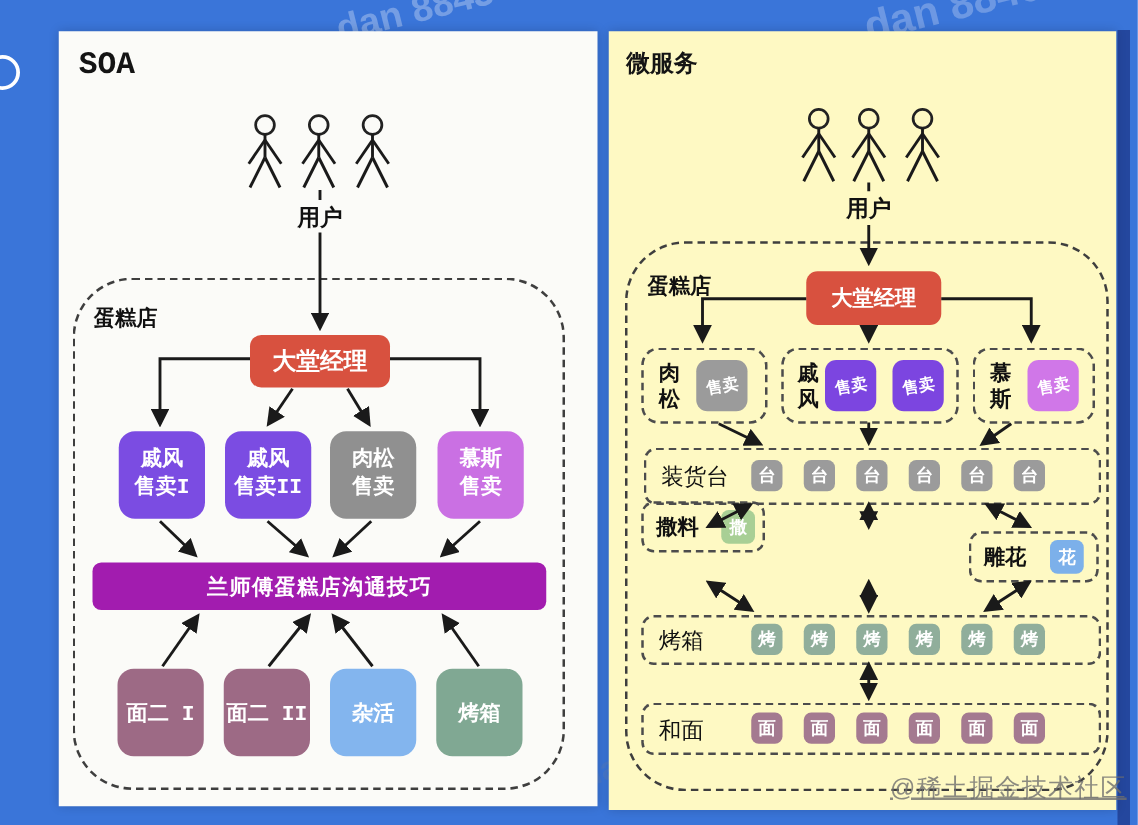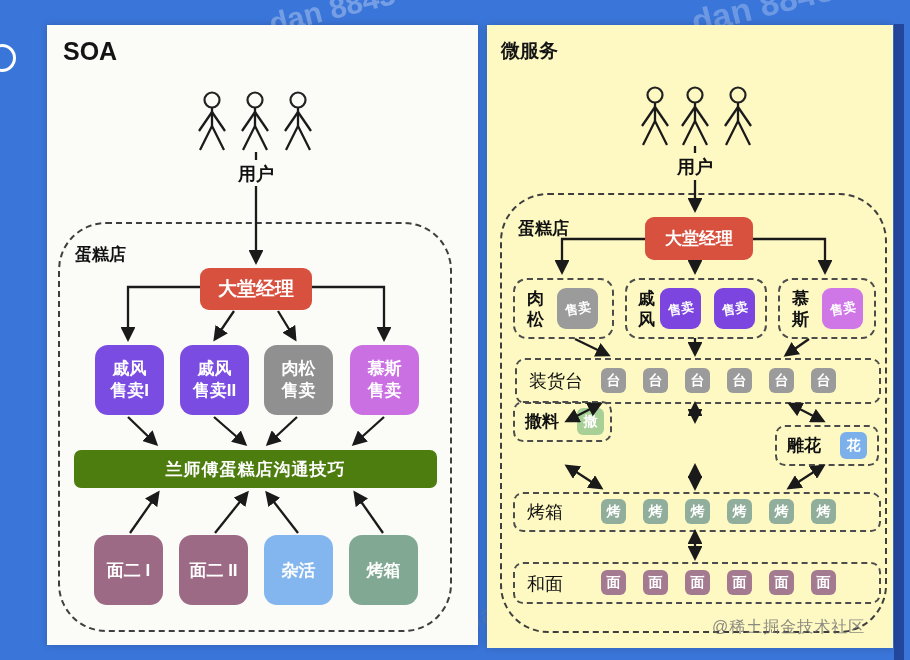--- a/index.html
+++ b/index.html
@@ -26,37 +26,37 @@
         color:#fff;font-weight:700;border-radius:9px;}
   .schip{width:41px;height:41px;font-size:13px;}
   .schip span{transform:rotate(-10deg);}
   .mchip{width:25px;height:25px;font-size:14px;border-radius:6px;}
   .alayer{position:absolute;left:0;top:0;pointer-events:none;}
   .alayer line,.alayer polyline{stroke:#1a1a1a;stroke-width:2.3;fill:none;}
   .person{stroke:#222;stroke-width:2.2;fill:none;}
   .wm{position:absolute;font-weight:700;pointer-events:none;white-space:nowrap;}
   .ring{position:absolute;width:22px;height:22px;border:3px solid #fff;border-radius:50%;}
   .navy{position:absolute;background:#24479e;}
-  .commwm{position:absolute;font-size:16px;color:rgba(110,110,110,.8);font-weight:400;letter-spacing:1px;}
+  .commwm{position:absolute;font-size:20px;color:rgba(110,110,110,.8);font-weight:400;letter-spacing:1px;text-decoration:underline;}
 </style>
 </head>
 <body>
 
 <div class="stage">
 
   <div class="ring" style="left:-12px;top:44px;"></div>
   <div class="navy" style="left:894px;top:24px;width:10px;height:636px;"></div>
   <div class="wm" style="left:268px;top:-8px;font-size:30px;color:rgba(255,255,255,.30);transform:rotate(-14deg);">dan 8843</div>
   <div class="wm" style="left:690px;top:-14px;font-size:34px;color:rgba(255,255,255,.26);transform:rotate(-14deg);">dan 8843</div>
   <div class="wm" style="left:66px;top:178px;font-size:30px;color:rgba(140,140,140,.16);transform:rotate(-16deg);">dan 8843</div>
   <div class="wm" style="left:78px;top:565px;font-size:28px;color:rgba(140,140,140,.13);transform:rotate(-16deg);">dan 8843</div>
   <div class="wm" style="left:640px;top:392px;font-size:26px;color:rgba(140,140,140,.14);transform:rotate(-18deg);">dan 8843</div>
   <div class="wm" style="left:462px;top:588px;font-size:26px;color:rgba(140,140,140,.15);transform:rotate(-20deg);">dan 8843</div>
 
-  <div class="card" style="left:47px;top:25px;width:431px;height:620px;">
+  <div class="card" style="left:47px;top:25px;width:431px;height:620px;font-family:Liberation Mono, monospace;">
     <div class="title" style="left:16px;top:12px;font-size:25px;">SOA</div>
 
     <div class="userlbl" style="left:179px;top:137px;width:60px;">用户</div>
 
     <div class="dashouter" style="left:11px;top:197px;width:390px;height:406px;"></div>
     <div class="shoplbl" style="left:28px;top:218px;">蛋糕店</div>
 
     <div class="box mgr" style="left:153px;top:243px;width:112px;height:42px;background:#d8513f;font-size:19px;">大堂经理</div>
 
     <div class="box sbox" style="left:48px;top:320px;background:#7b4ce2;">
@@ -69,21 +69,21 @@
     </div>
     <div class="box sbox" style="left:217px;top:320px;background:#909090;">
       <span>肉松</span>
       <span>售卖</span>
     </div>
     <div class="box sbox" style="left:303px;top:320px;background:#ca70e3;">
       <span>慕斯</span>
       <span>售卖</span>
     </div>
 
-    <div class="box bus" style="left:27px;top:425px;width:363px;height:38px;background:#4d7c0f;">兰师傅蛋糕店沟通技巧</div>
+    <div class="box bus" style="left:27px;top:425px;width:363px;height:38px;background:#a21caf;">兰师傅蛋糕店沟通技巧</div>
 
     <div class="box wbox" style="left:47px;top:510px;background:#9d6a85;">面二 I</div>
     <div class="box wbox" style="left:132px;top:510px;background:#9d6a85;">面二 II</div>
     <div class="box wbox" style="left:217px;top:510px;background:#83b5ee;">杂活</div>
     <div class="box wbox" style="left:302px;top:510px;background:#80a893;">烤箱</div>
 
     <svg class="alayer" width="415" height="620" viewBox="0 0 415 620">
       <defs>
         <marker id="ml" viewBox="0 0 10 10" refX="8" refY="5" markerWidth="6.5" markerHeight="6.5" orient="auto-start-reverse">
           <path d="M0,0 L10,5 L0,10 z" fill="#1a1a1a"></path>

